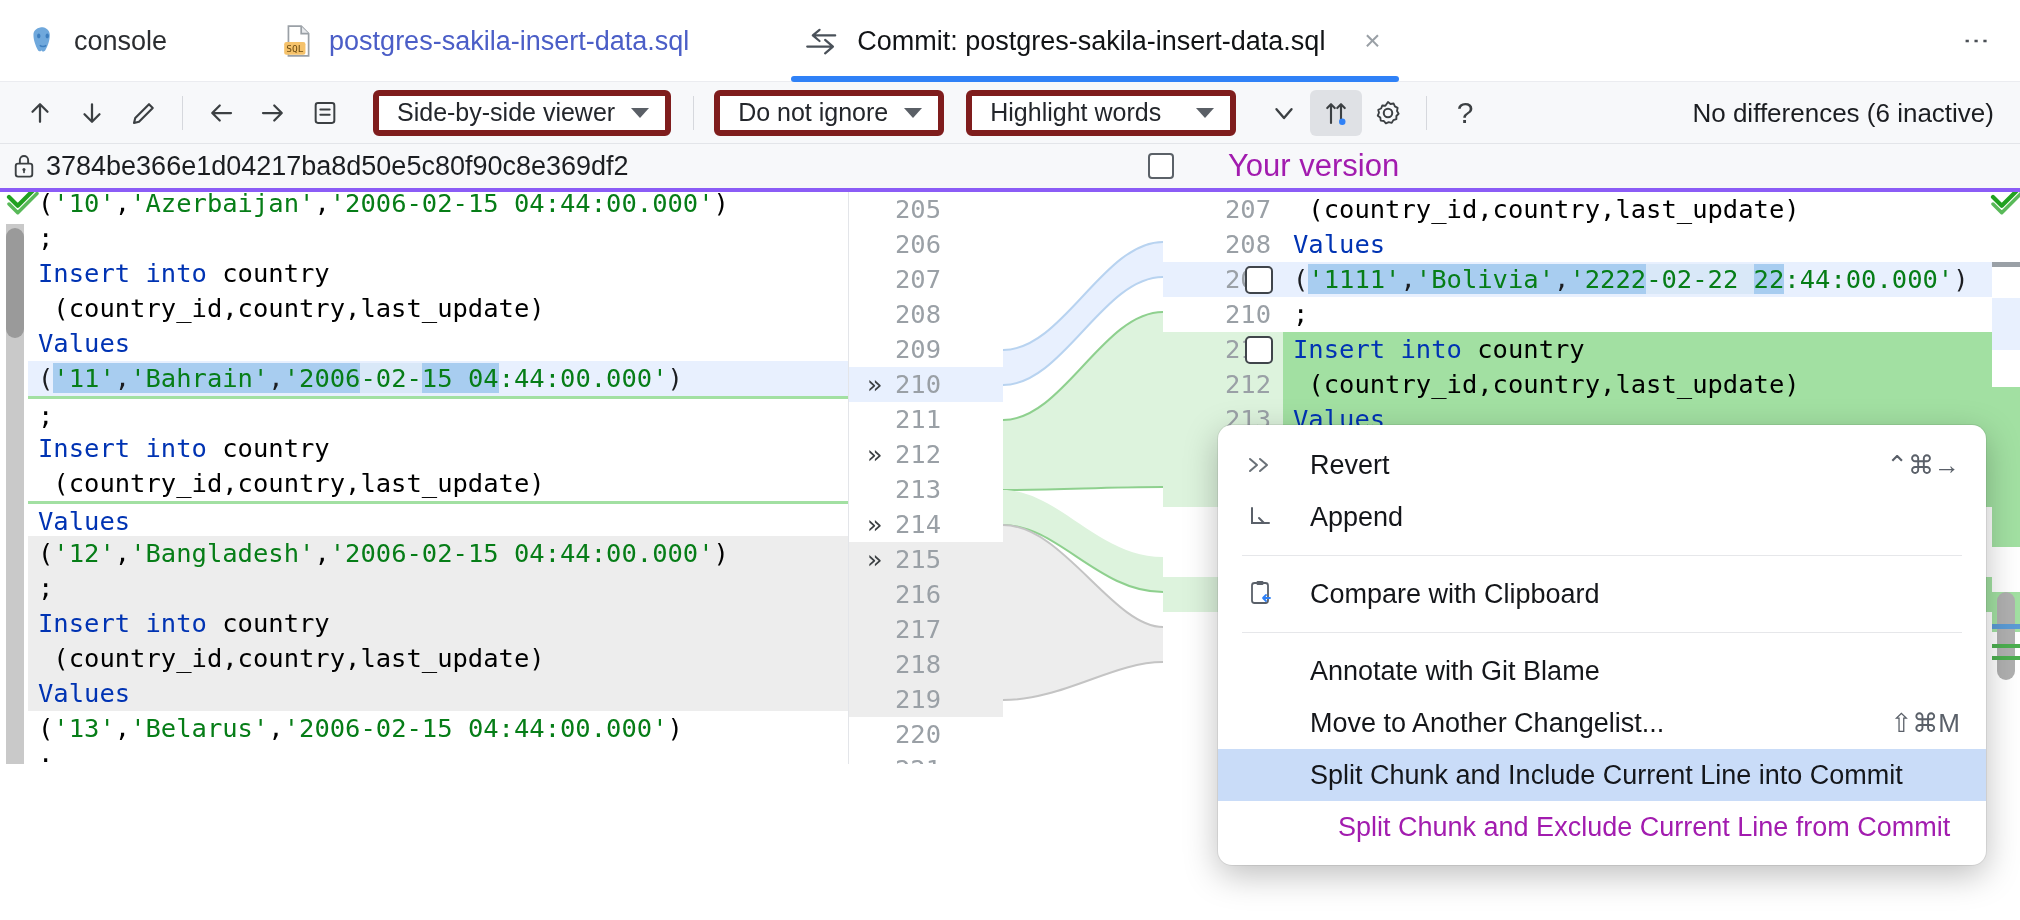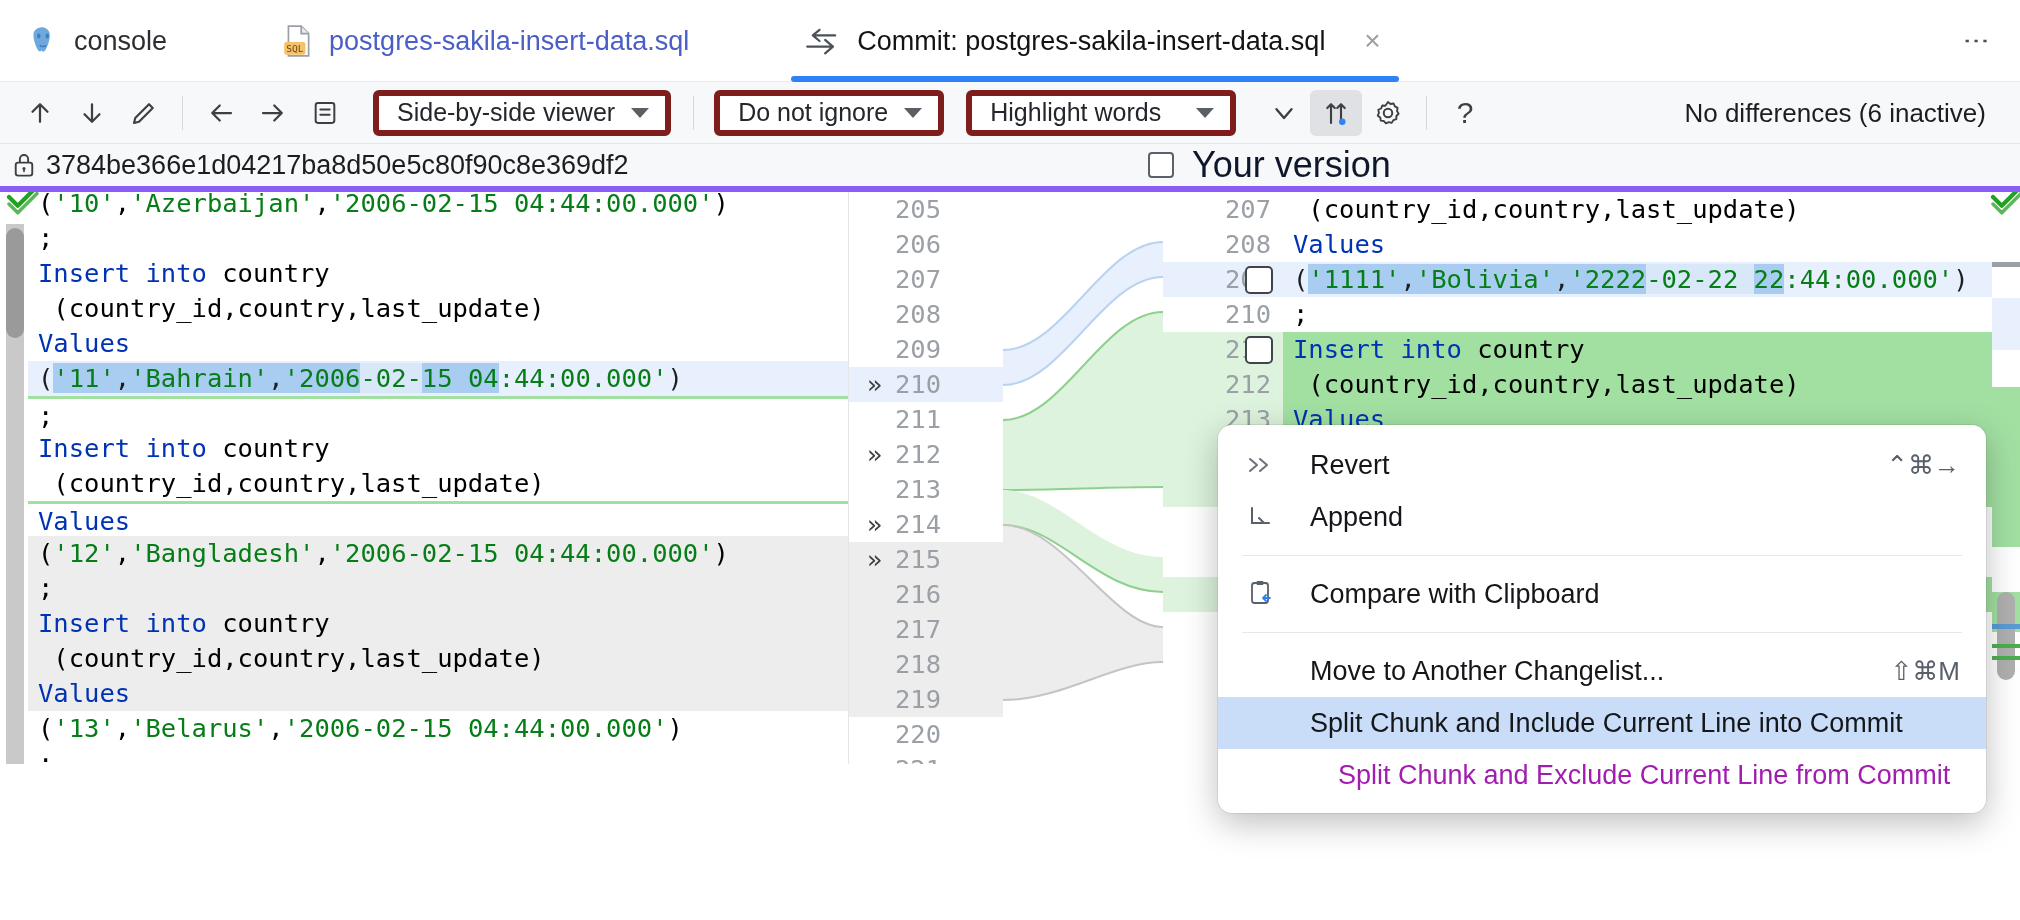--- a/index.html
+++ b/index.html
@@ -60,41 +60,41 @@
     height:46px; display:flex; align-items:center; gap:16px;
     padding:0 16px 0 18px; margin-left:8px;
     border:6px solid #7f1d1d; border-radius:6px; background:#fff;
     font-size:25px; color:#23262b; cursor:pointer; white-space:nowrap;
   }
   .caret{
     width:0;height:0;border-left:9px solid transparent;border-right:9px solid transparent;
     border-top:10px solid #5a5f66;
   }
   .status{
-    position:absolute; right:34px; top:0; height:62px; display:flex; align-items:center;
+    position:absolute; right:26px; top:0; height:62px; display:flex; align-items:center;
     font-size:26px; color:#1b1d21; white-space:nowrap;
   }
   .help{ font-size:30px; color:#3c4043; }
 
   
   .titles{
-    height:48px; background:#f7f8fa; border-bottom:6px solid #8b5cf6;
+    height:48px; background:#f7f8fa; border-bottom:4px solid #8b5cf6;
     display:flex; align-items:center; position:relative;
   }
   .title-left{ display:flex; align-items:center; gap:10px; padding-left:12px; }
   .title-left .hash{ font-size:27px; color:#1b1d21; font-family:"Liberation Sans",sans-serif;}
   .lock{ width:24px;height:26px; flex:0 0 24px; }
   .title-right{
     position:absolute; left:1148px; display:flex; align-items:center; gap:18px;
   }
   .cbx{
     width:26px;height:26px;border:2px solid #5b6168;border-radius:4px;background:#fff;
     display:inline-block;
   }
-  .title-right .lbl{ font-size:36px; color:#0f172a; }
+  .title-right .lbl{ font-size:31px; color:#a21caf;margin-left:36px; }
 
   
   .diff{
     position:absolute; left:0; right:0; top:192px; bottom:0;
     display:flex; background:#fff; overflow:hidden;
   }
   
   .leftbar{ width:28px; background:#fff; position:relative; flex:0 0 28px; }
   .leftbar .track{ position:absolute; left:6px; top:32px; width:18px; bottom:0; background:#c9c9c9;}
   .leftbar .thumb{ position:absolute; left:6px; top:36px; width:18px; height:110px;
@@ -537,20 +537,23 @@
           <svg width="30" height="30" viewBox="0 0 30 30">
             <rect x="6" y="4" width="16" height="20" rx="2.5" fill="none" stroke="#5a6069" stroke-width="1.8"></rect>
             <rect x="10.5" y="2" width="7" height="4" rx="1.2" fill="#5a6069"></rect>
             <path d="M24 19h-7m3-3l-3 3 3 3" fill="none" stroke="#2f81f7" stroke-width="1.8" stroke-linecap="round" stroke-linejoin="round"></path>
           </svg>
         </span>
         <span class="mtxt">Compare with Clipboard</span>
       </div>
       <div class="msep"></div>
       <div class="mi noicon">
+        <span class="mtxt">Annotate with Git Blame</span>
+      </div>
+      <div class="mi noicon">
         <span class="mtxt">Move to Another Changelist...</span>
         <span class="acc">⇧⌘M</span>
       </div>
       <div class="mi noicon sel">
         <span class="mtxt">Split Chunk and Include Current Line into Commit</span>
       </div>
       <div class="mi noicon disabled">
         <span class="mtxt">Split Chunk and Exclude Current Line from Commit</span>
       </div>
     </div>

